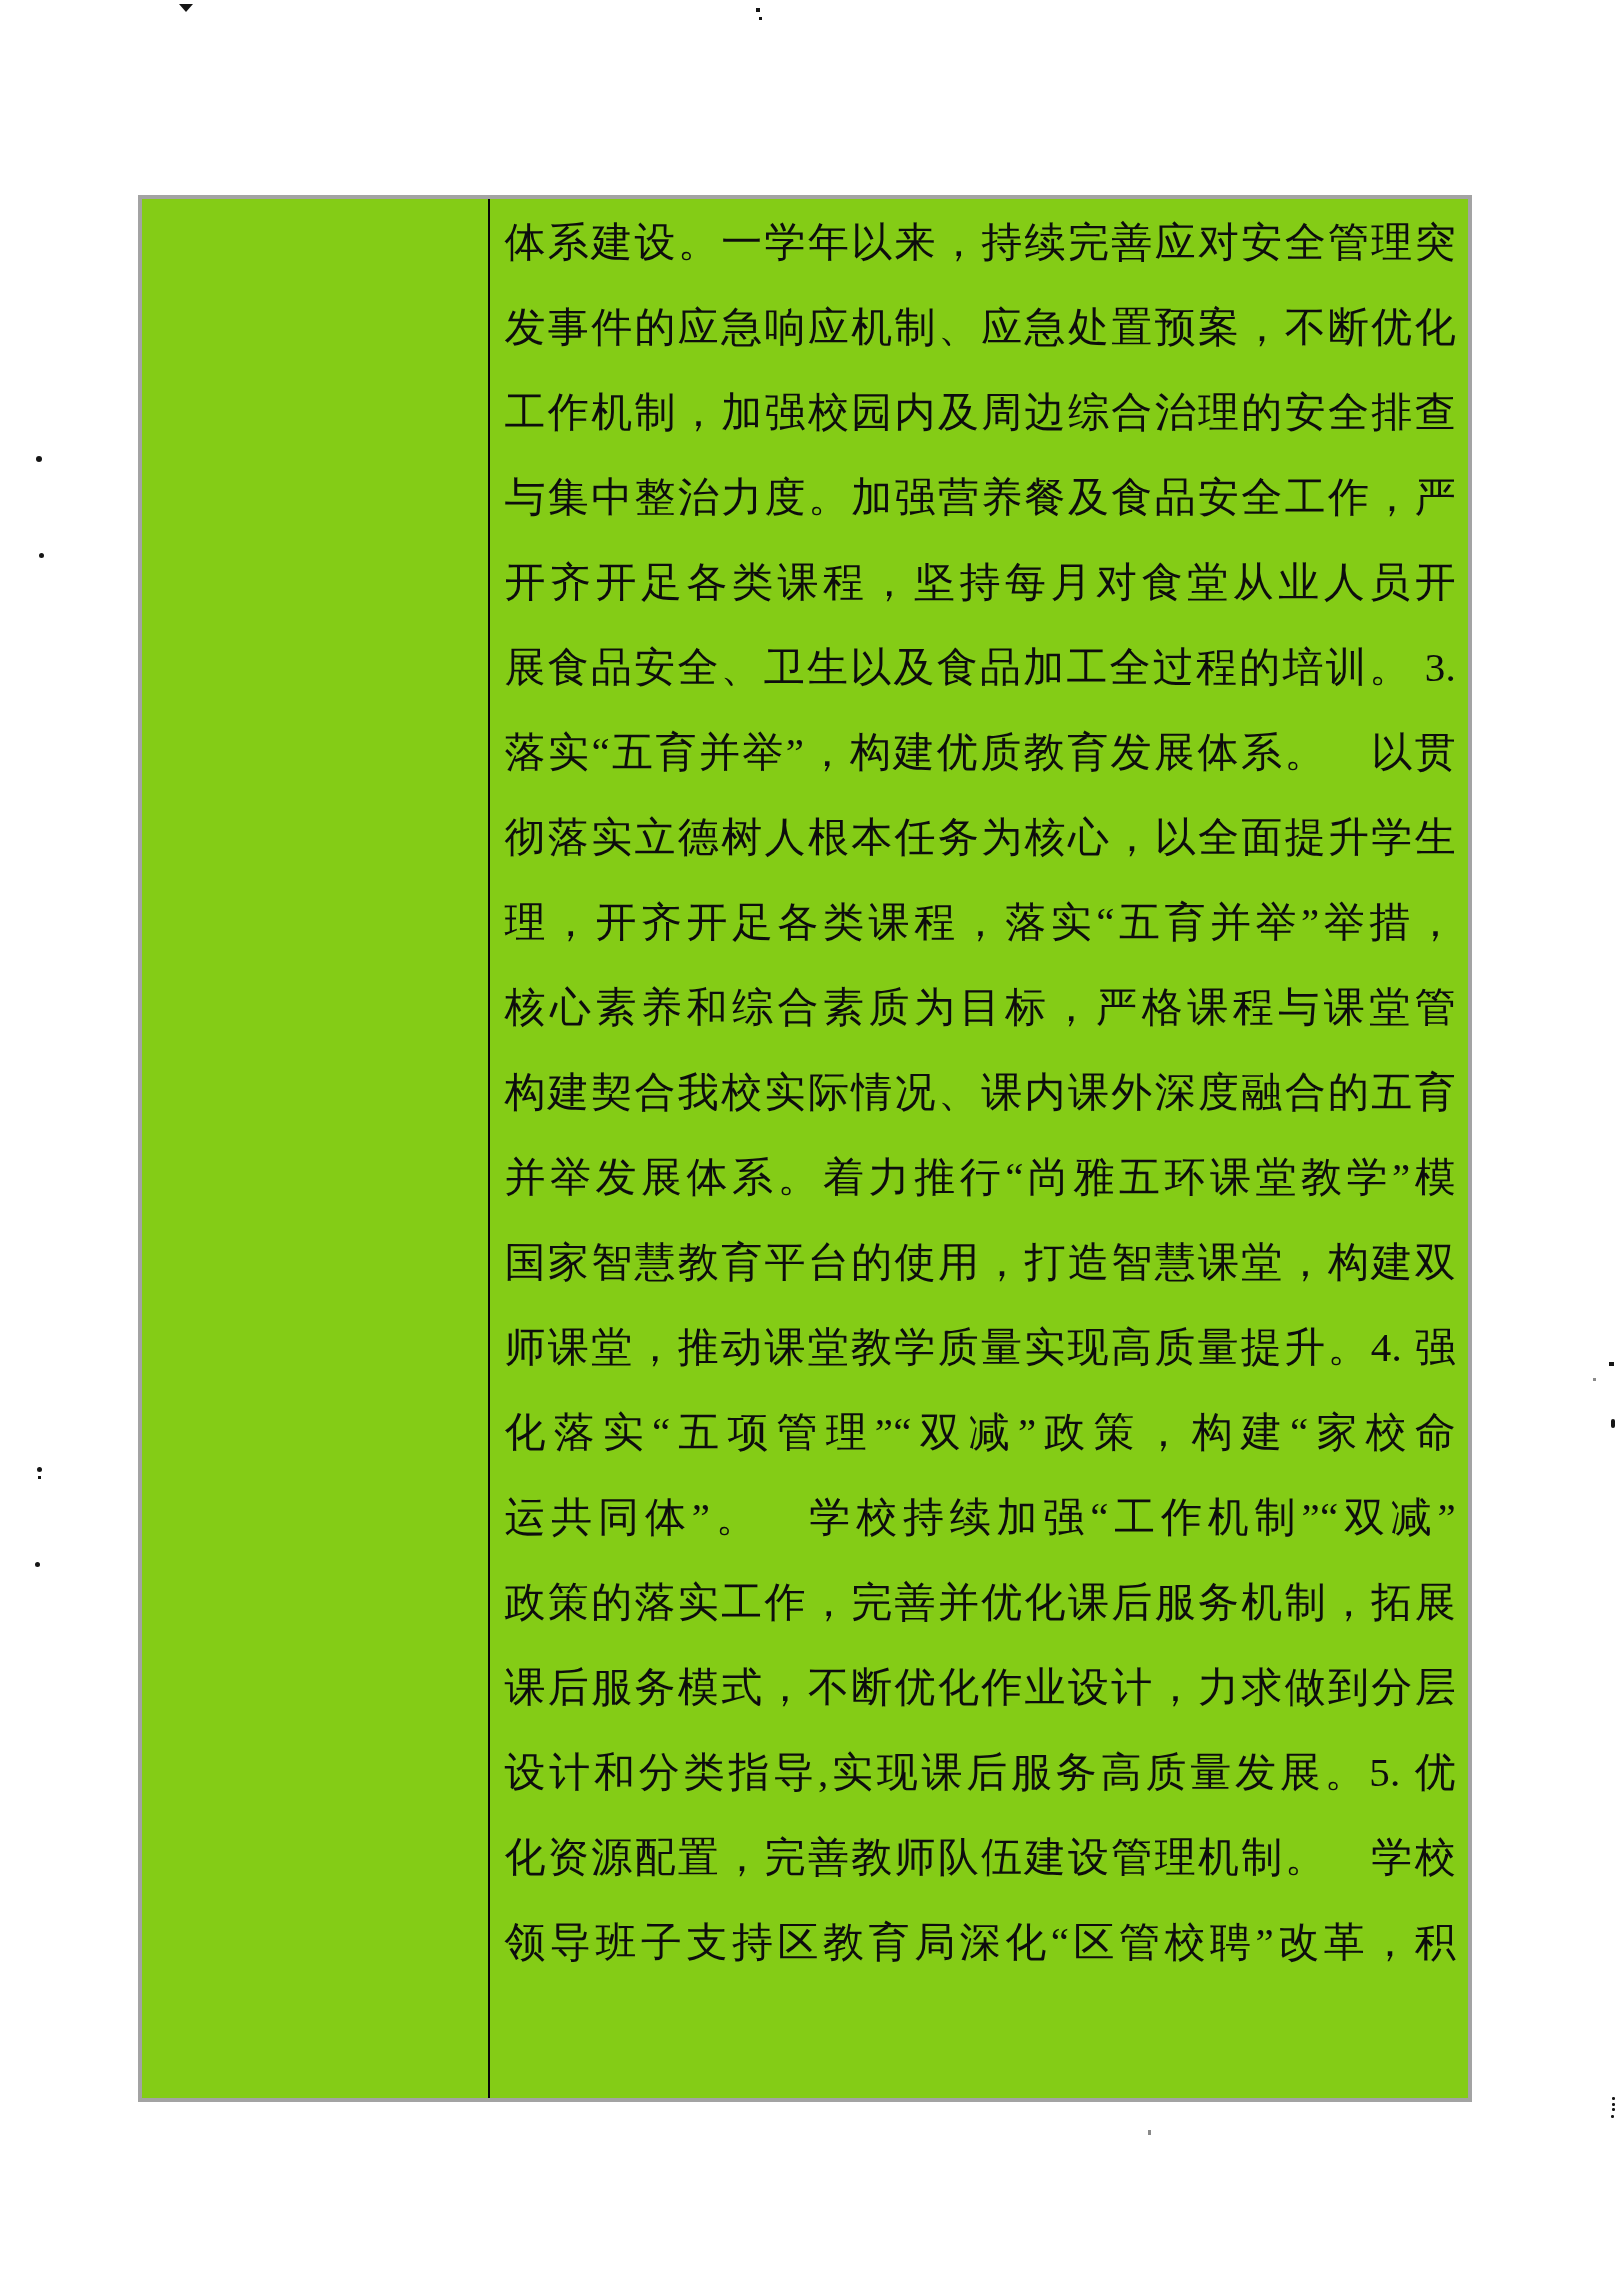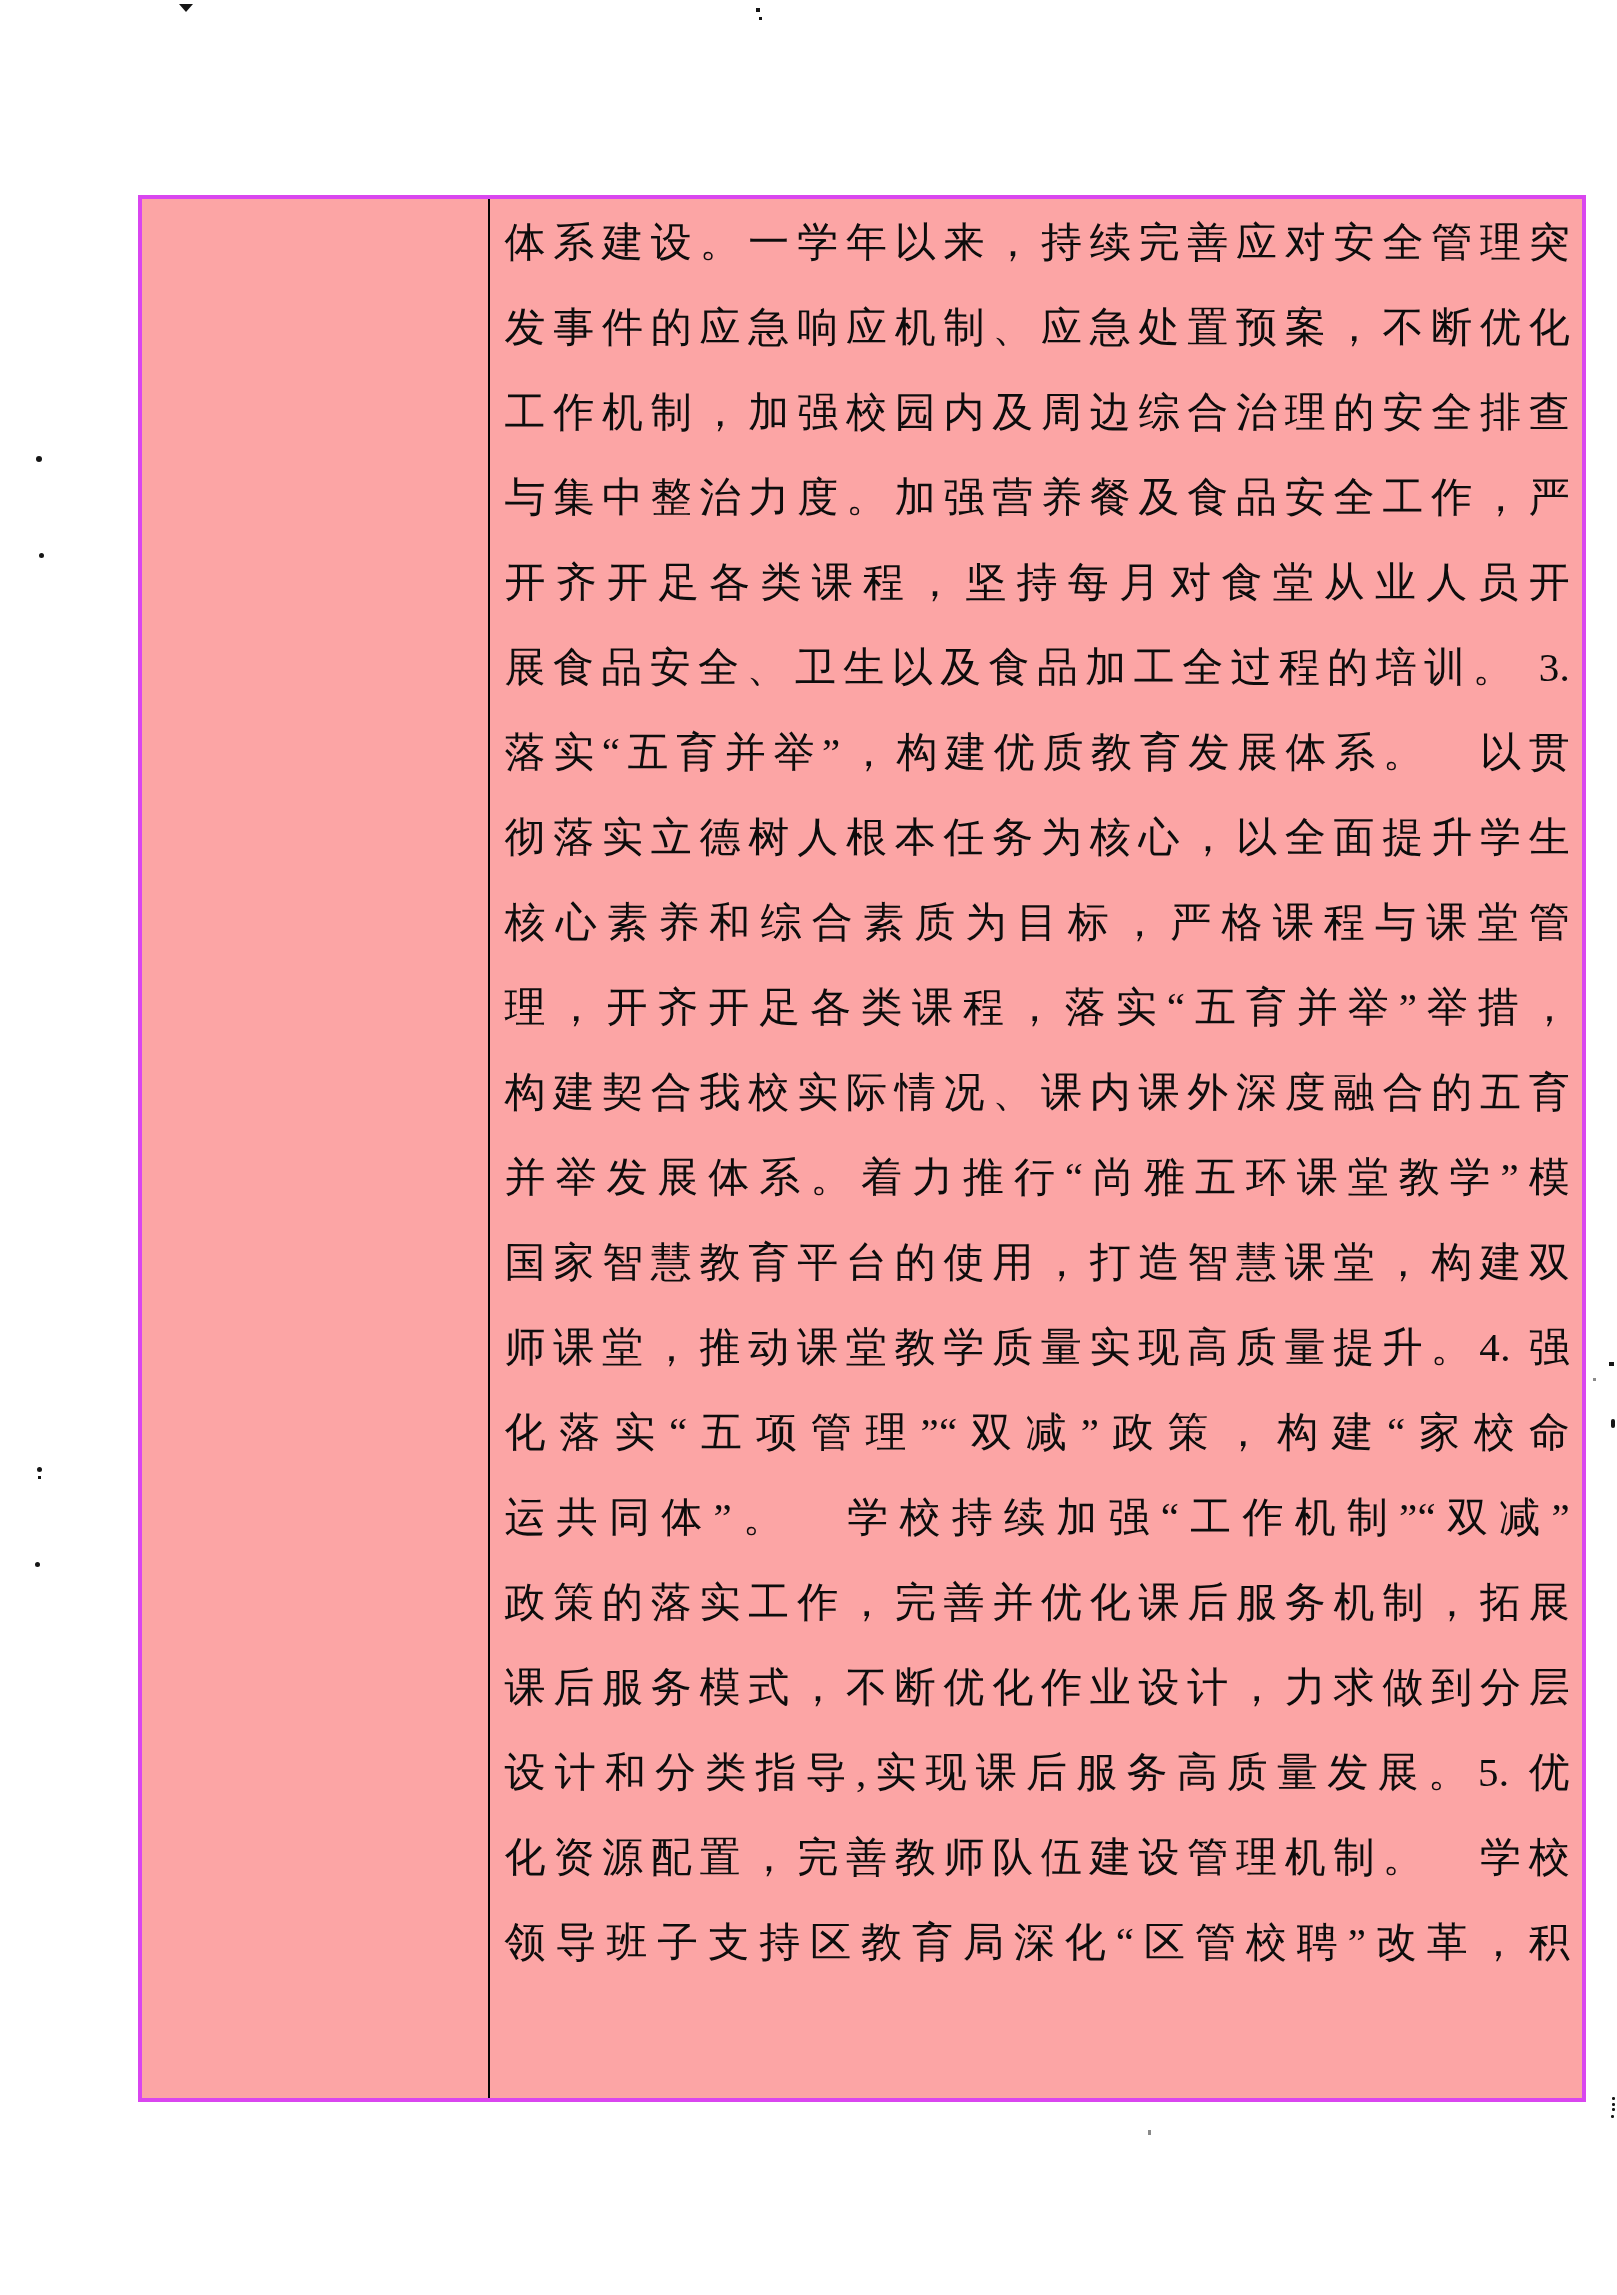--- a/index.html
+++ b/index.html
@@ -16,26 +16,26 @@
   }
   .page {
     position: absolute;
     inset: 0;
   }
   
   .doc-table {
     position: absolute;
     left: 138px;
     top: 195px;
-    width: 1448px;
+    width: 1334px;
     height: 1907px;
-    border: 4px solid #d946ef;
+    border: 4px solid #a3a3a3;
     box-sizing: border-box;
     display: flex;
-    background: #fca5a5;
+    background: #84cc16;
   }
   .cell-left {
     width: 348px;
     flex: 0 0 348px;
     border-right: 2.6px solid #060606;
     box-sizing: border-box;
   }
   .cell-right {
     flex: 1 1 auto;
     box-sizing: border-box;
@@ -93,22 +93,22 @@
     <div class="cell-left"></div>
     <div class="cell-right">
         <div class="text-line">体系建设。一学年以来，持续完善应对安全管理突</div>
         <div class="text-line">发事件的应急响应机制、应急处置预案，不断优化</div>
         <div class="text-line">工作机制，加强校园内及周边综合治理的安全排查</div>
         <div class="text-line">与集中整治力度。加强营养餐及食品安全工作，严</div>
         <div class="text-line">开齐开足各类课程，坚持每月对食堂从业人员开</div>
         <div class="text-line">展食品安全、卫生以及食品加工全过程的培训。 3.</div>
         <div class="text-line">落实“五育并举”，构建优质教育发展体系。　以贯</div>
         <div class="text-line">彻落实立德树人根本任务为核心，以全面提升学生</div>
+        <div class="text-line">理，开齐开足各类课程，落实“五育并举”举措，</div>
         <div class="text-line">核心素养和综合素质为目标，严格课程与课堂管</div>
-        <div class="text-line">理，开齐开足各类课程，落实“五育并举”举措，</div>
         <div class="text-line">构建契合我校实际情况、课内课外深度融合的五育</div>
         <div class="text-line">并举发展体系。着力推行“尚雅五环课堂教学”模</div>
         <div class="text-line">国家智慧教育平台的使用，打造智慧课堂，构建双</div>
         <div class="text-line">师课堂，推动课堂教学质量实现高质量提升。4. 强</div>
         <div class="text-line">化落实“五项管理”“双减”政策，构建“家校命</div>
         <div class="text-line">运共同体”。　学校持续加强“工作机制”“双减”</div>
         <div class="text-line">政策的落实工作，完善并优化课后服务机制，拓展</div>
         <div class="text-line">课后服务模式，不断优化作业设计，力求做到分层</div>
         <div class="text-line">设计和分类指导,实现课后服务高质量发展。5. 优</div>
         <div class="text-line">化资源配置，完善教师队伍建设管理机制。　学校</div>

